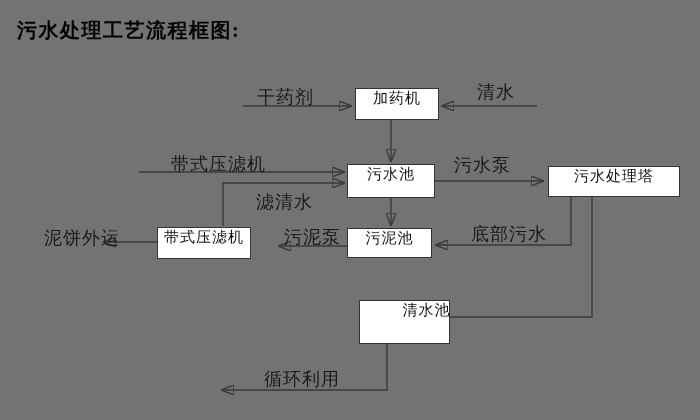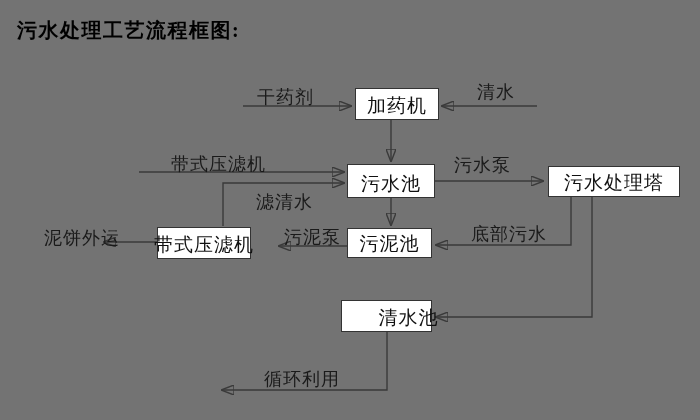--- a/index.html
+++ b/index.html
@@ -36,33 +36,33 @@
   .arrows-layer path {
     fill: none;
     stroke: #3a3a3a;
     stroke-width: 1.4;
   }
   .node {
     position: absolute;
     border: 1.6px solid #333333;
     background: #ffffff;
     display: flex;
-    align-items: flex-end;
+    align-items: flex-start;
     justify-content: center;
-    font-size: 19px;
+    font-size: 15px;
     letter-spacing: 1px;
     white-space: nowrap;
     box-sizing: border-box;
   }
   .node-dosing      { left: 355px; top: 88px;  width: 84px;  height: 32px; }
   .node-sewage      { left: 347px; top: 164px; width: 88px;  height: 34px; }
   .node-tower       { left: 548px; top: 166px; width: 132px; height: 31px; }
   .node-sludge      { left: 347px; top: 228px; width: 85px;  height: 30px; }
   .node-press       { left: 157px; top: 227px; width: 94px; height: 32px; }
-  .node-clean       { left: 341px; top: 300px; width: 91px;  height: 32px; padding-left: 44px; }
+  .node-clean       { left: 359px; top: 300px; width: 91px;  height: 44px; padding-left: 44px; }
   .flow-label {
     position: absolute;
     font-size: 18px;
     letter-spacing: 1px;
     white-space: nowrap;
     color: #1a1a1a;
   }
   .lbl-dry-agent   { left: 257px; top: 85px; }
   .lbl-clean-water { left: 477px; top: 80px; }
   .lbl-sand-wash   { left: 171px; top: 152px; }

